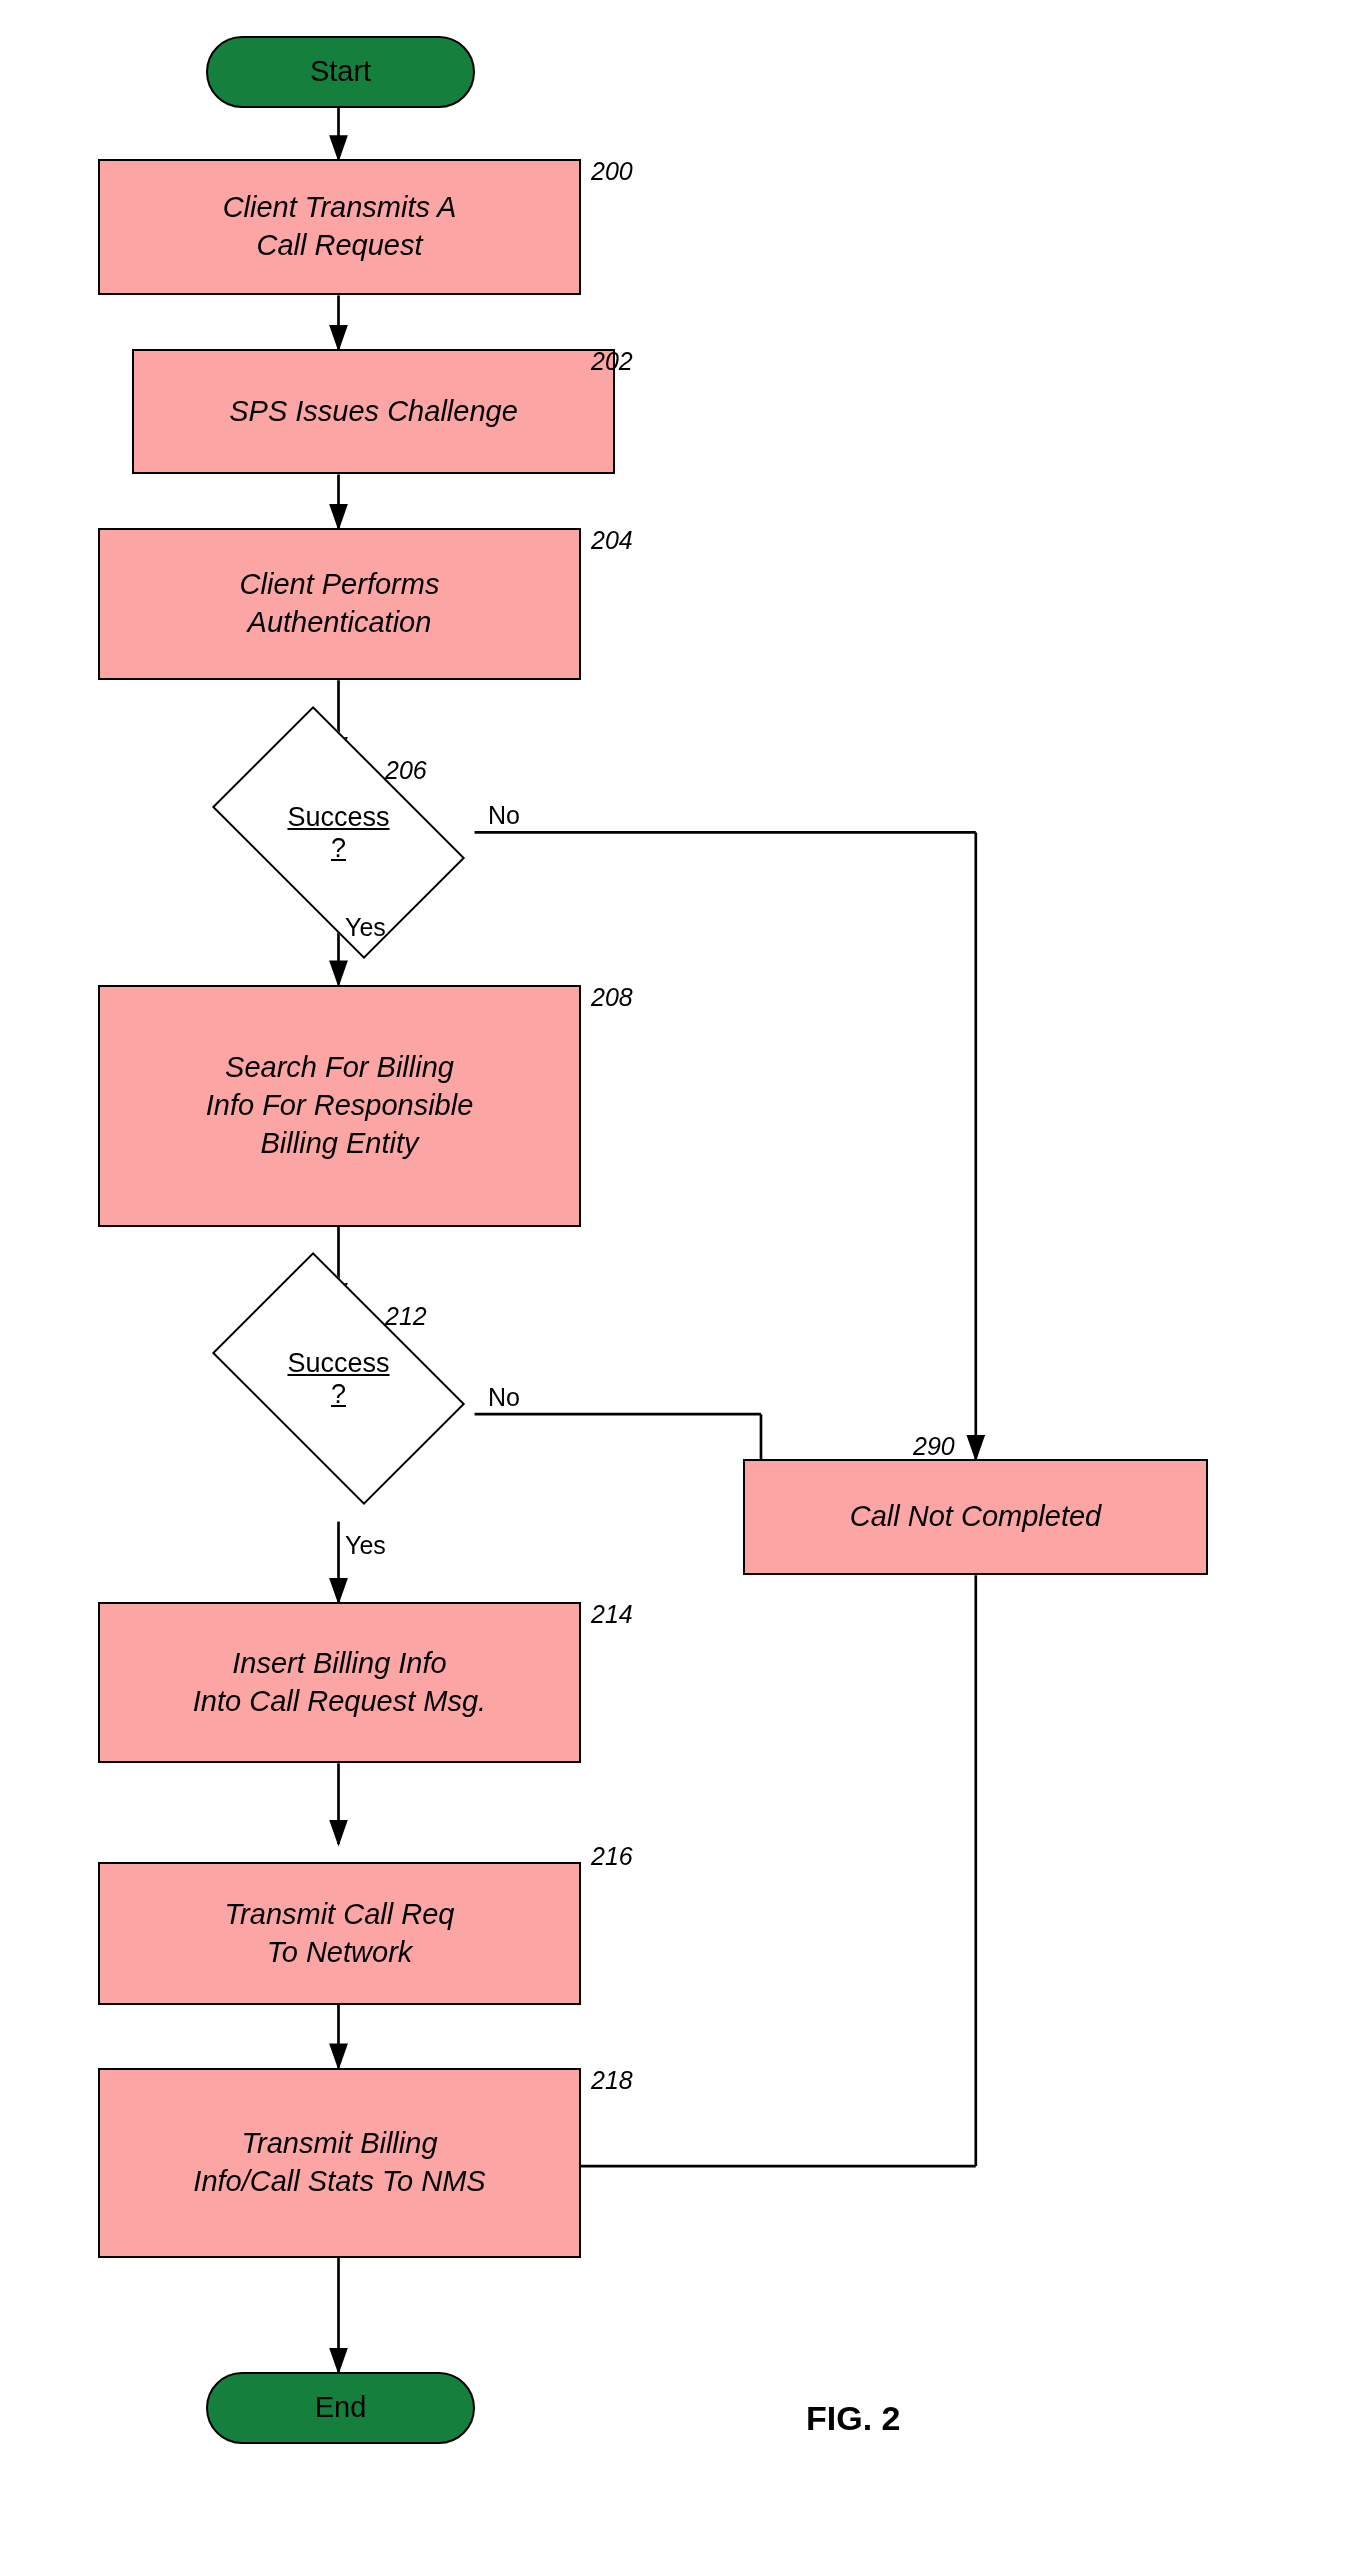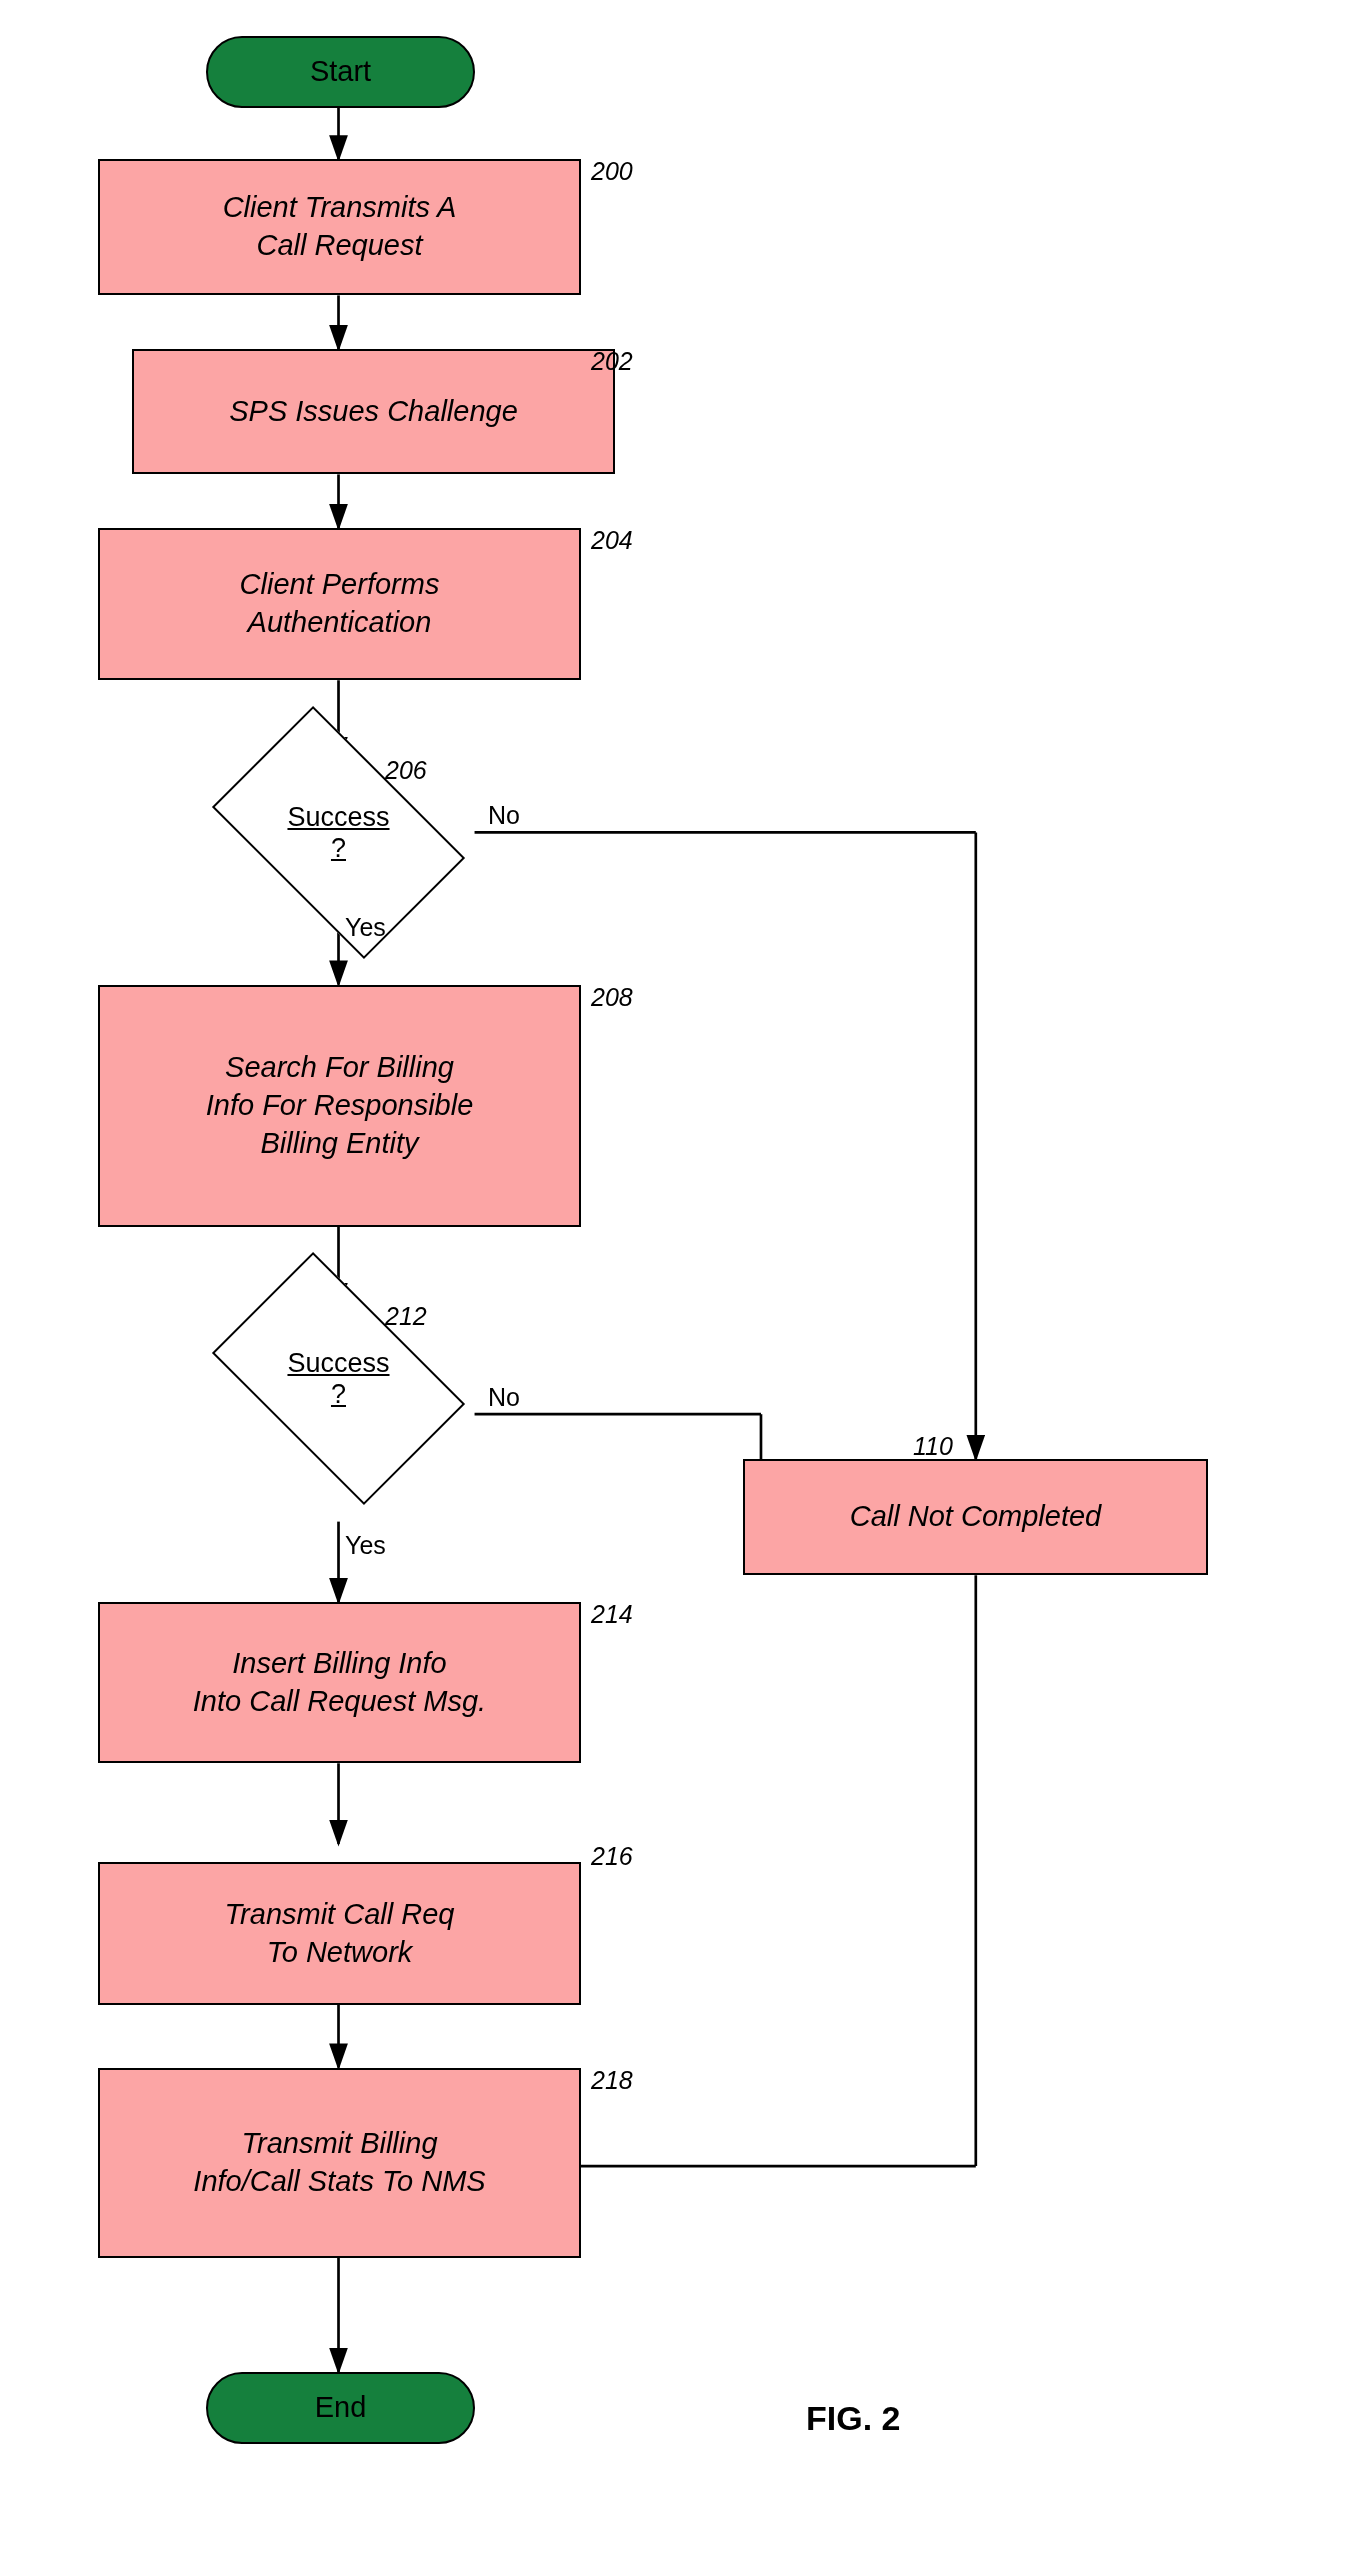--- a/index.html
+++ b/index.html
@@ -194,21 +194,21 @@
   </div>
 
   <div class="arrow-label" style="left:488px; top:1383px;">
     <span>No</span>
   </div>
 
   <div class="node rect" style="left:743px; top:1459px; width:465px; height:116px;text-align:center;">
     <span>Call Not Completed</span>
   </div>
   <div class="step-label" style="left:913px; top:1432px;">
-    <span>110</span>
+    <span>290</span>
   </div>
 
   <div class="node rect" style="left:98px; top:1602px; width:483px; height:161px;">
     <span style="white-space:pre-line;">Insert Billing Info
 Into Call Request Msg.</span>
   </div>
   <div class="step-label" style="left:591px; top:1600px;">
     <span>214</span>
   </div>
 

